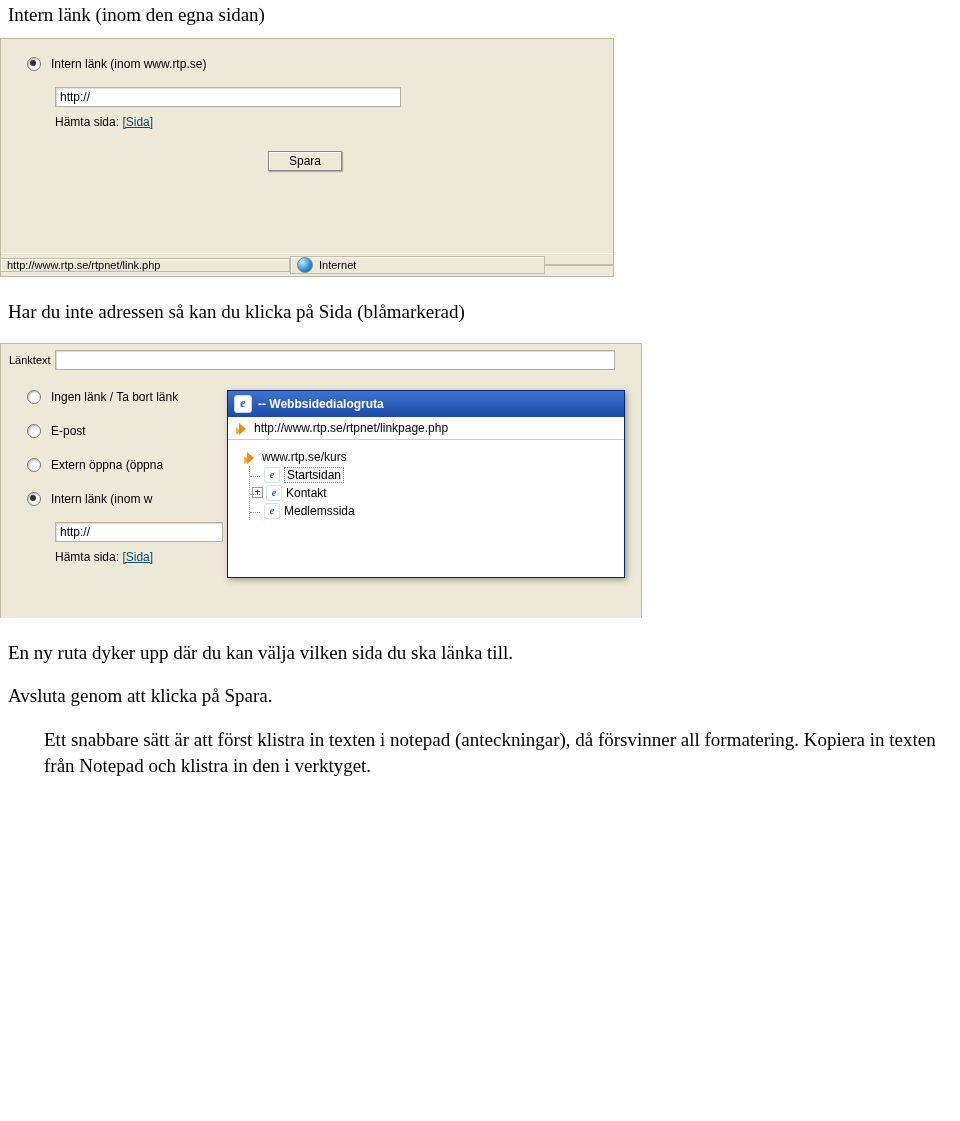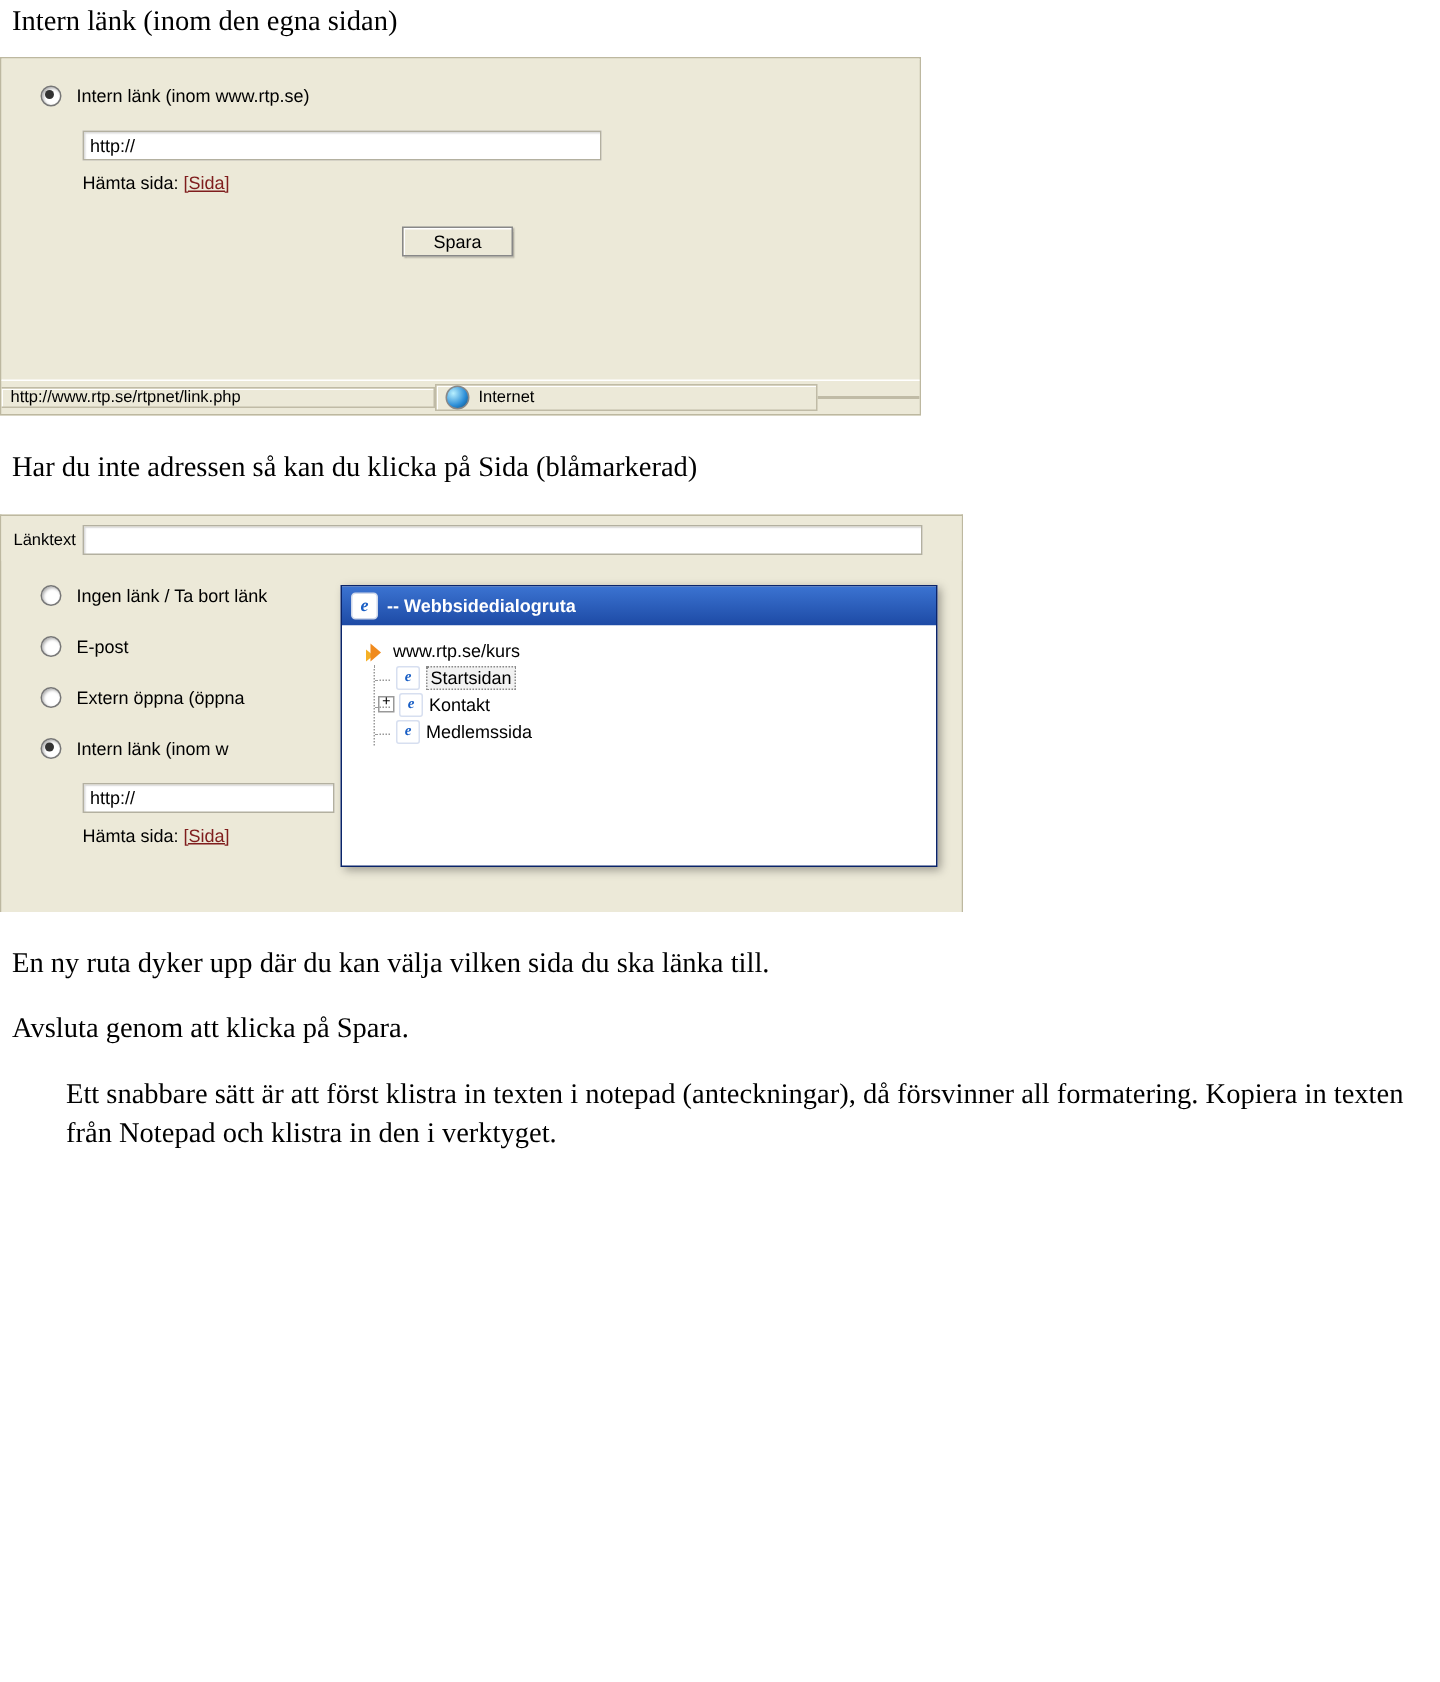--- a/index.html
+++ b/index.html
@@ -43,21 +43,21 @@
   }
   .ss-label { color: #000; }
   .field-row { display: flex; align-items: center; padding: 4px 0 4px 54px; }
   .text-input {
     height: 20px; border: 1px solid #b3b0a0;
     background: #fff; font-family: Tahoma, Arial, sans-serif;
     font-size: 12px; padding: 1px 4px; box-sizing: border-box;
     box-shadow: inset 1px 1px 1px rgba(0,0,0,0.15);
   }
   .hamta-row { display: flex; align-items: center; padding: 4px 0 6px 54px; }
-  .linklike { color: #7f1d1d; text-decoration: underline; cursor: pointer; }
+  .linklike { color: #0c4a6e; text-decoration: underline; cursor: pointer; }
   .btn {
     display: inline-block; padding: 2px 20px;
     background: #ece9d8; border: 1px solid #888;
     box-shadow: 1px 1px 0 #fff inset, 1px 1px 1px rgba(0,0,0,0.25);
     font-family: Tahoma, Arial, sans-serif; font-size: 12px;
     cursor: pointer;
   }
   .btn-row { display: flex; justify-content: center; padding: 16px 16px 10px 12px; }
 
   
@@ -73,21 +73,21 @@
   .statusbar .url-cell { width: 276px; border-left: none; }
   .statusbar .mid-cell { flex: 1; }
   .globe {
     width: 14px; height: 14px; border-radius: 50%;
     background: radial-gradient(circle at 30% 30%, #b8f0ff, #2a8cd6 60%, #0a4b7a);
     border: 1px solid #888; margin-right: 6px; flex-shrink: 0;
   }
 
   
   .ss2 { width: 640px; border-bottom: none; }
-  .ss2 .content { position: relative; }
+  .ss2 .content { position: relative; padding-bottom: 10px; }
   .lt-row { display: flex; align-items: center; padding: 6px 0 4px 8px; background: #ece9d8; }
   .lt-label { font-size: 11px; margin-right: 0; width: 46px; }
   .dialog {
     position: absolute; left: 226px; top: 46px;
     width: 396px; height: 186px;
     border: 1px solid #0a246a; background: #fff;
     box-shadow: 2px 2px 6px rgba(0,0,0,0.35);
     font-size: 12px;
   }
   .dialog .titlebar {
@@ -214,20 +214,24 @@
     <div class="hamta-row">
       <span>Hämta sida:</span>
       <span>&nbsp;</span>
       <span class="linklike">[Sida]</span>
     </div>
 
     <div class="dialog">
       <div class="titlebar">
         <span class="ie-icon">e</span>
         <span>-- Webbsidedialogruta</span>
+      </div>
+      <div class="addr">
+        <span class="fav-icon"></span>
+        <span>http://www.rtp.se/rtpnet/linkpage.php</span>
       </div>
       <div class="tree">
         <div class="tree-root">
           <span class="fav-icon"></span>
           <span>www.rtp.se/kurs</span>
         </div>
         <div class="tree-dots">
           <div class="tree-item sel">
             <span class="ie-icon-sm">e</span>
             <span class="tree-label">Startsidan</span>

